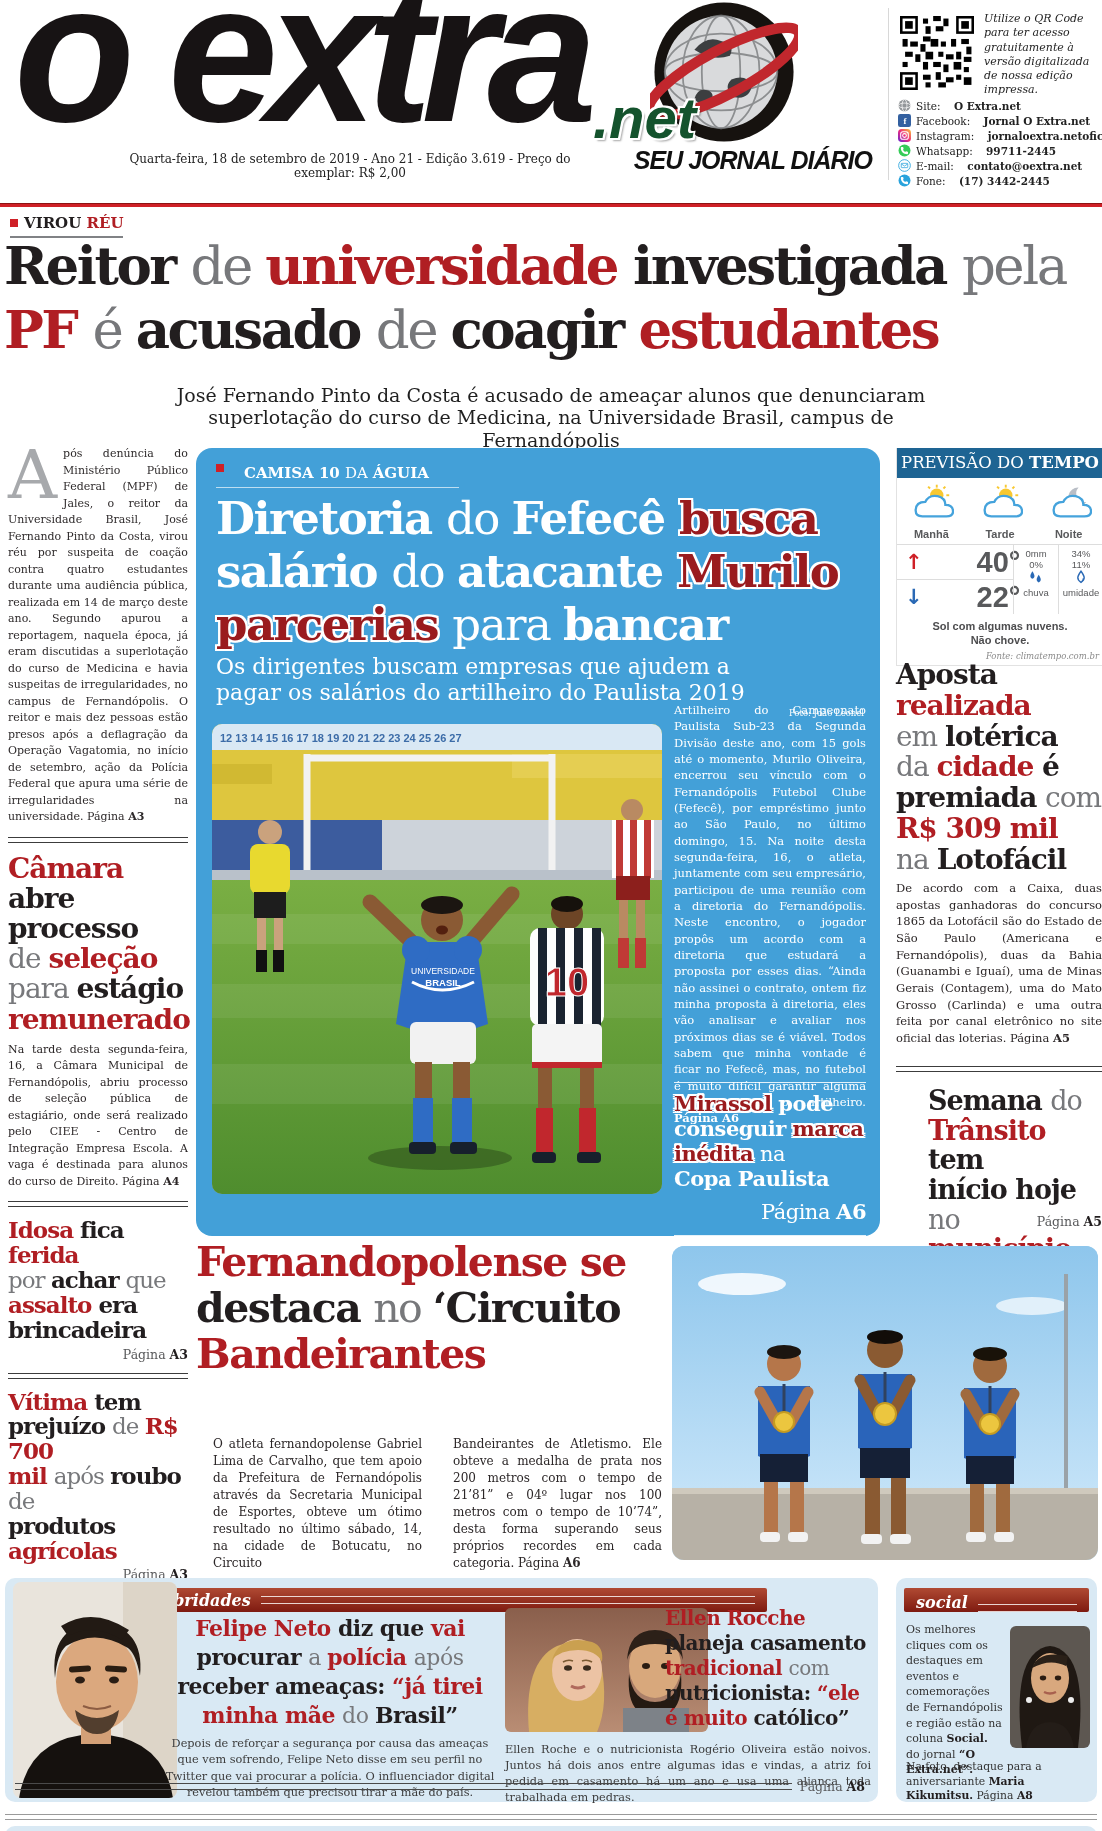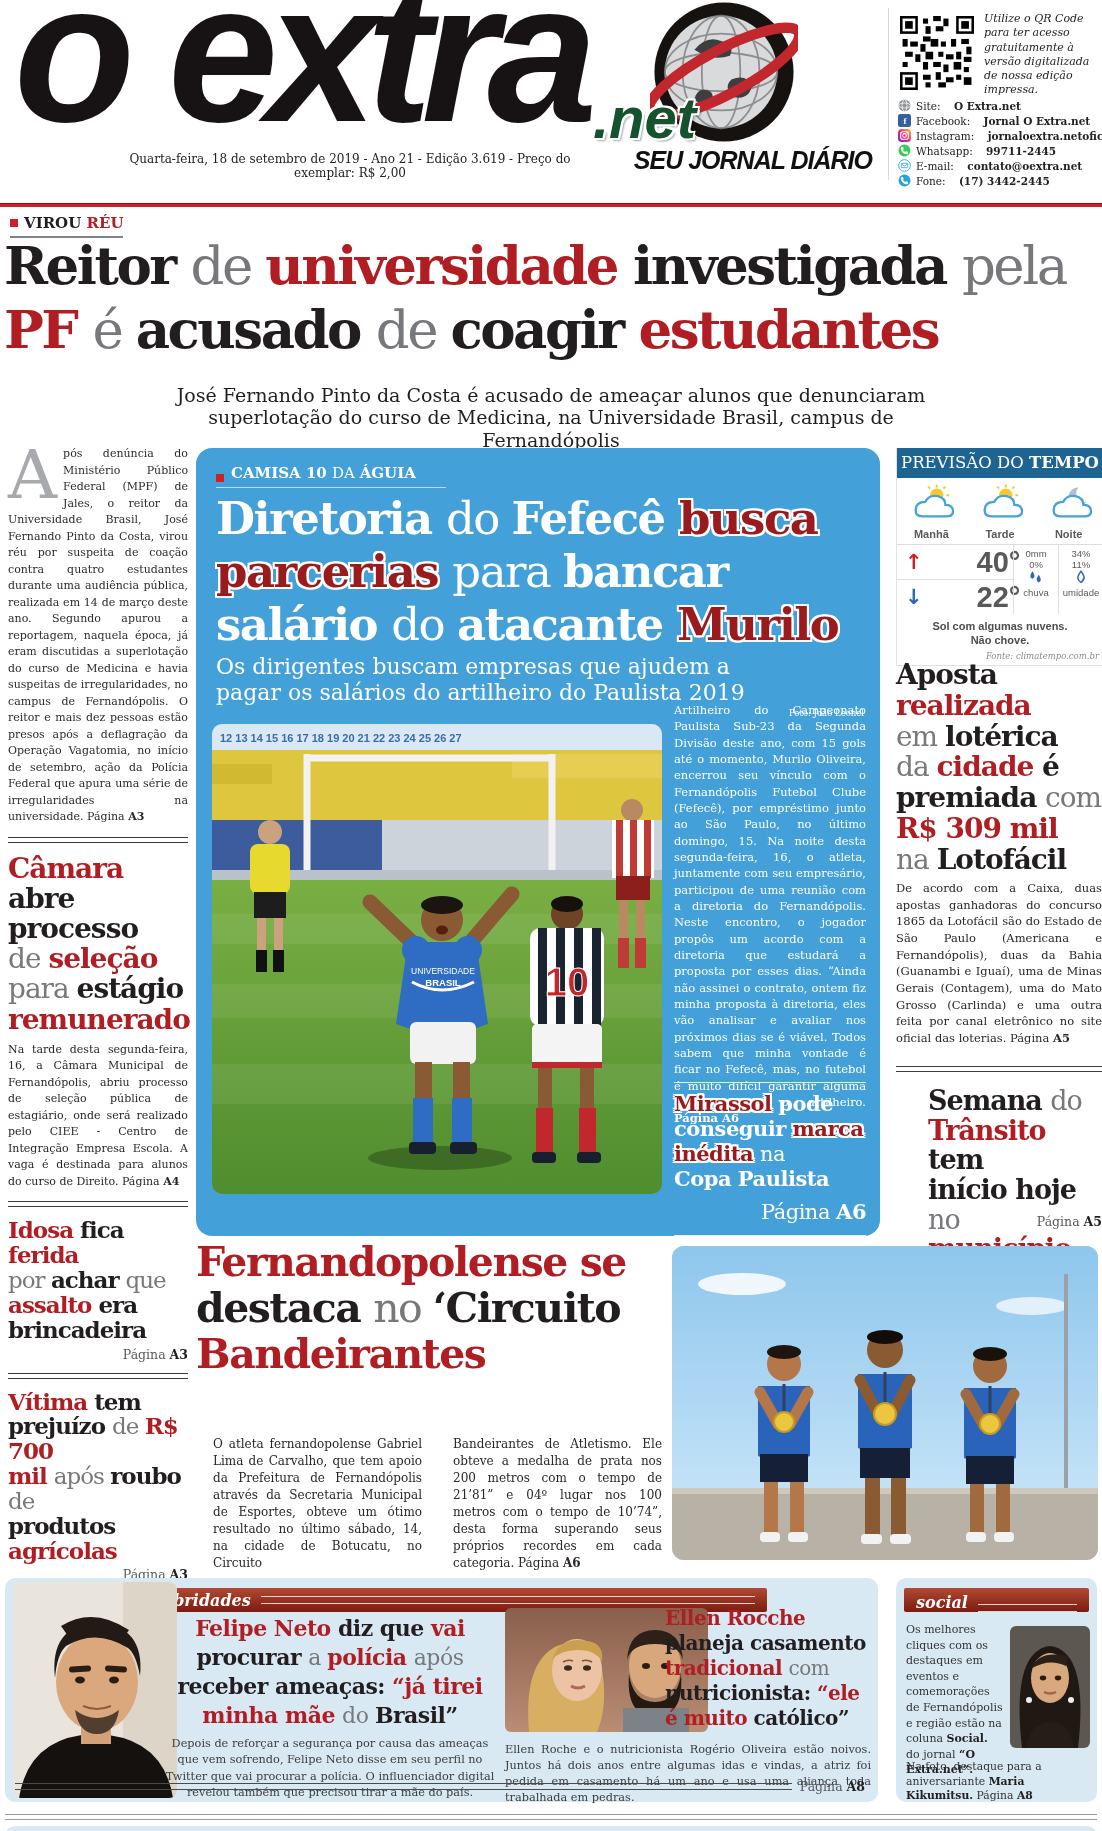--- a/index.html
+++ b/index.html
@@ -53,21 +53,21 @@
   .h-idosa div{font-size:23px;}
   .h-vitima div{font-size:23px;}
   .h-numero div{font-size:23.5px;}
   .item-body{margin-top:7px;font-size:11px;line-height:1.5;text-align:justify;}
   .pageline{margin-top:4px;text-align:right;font-size:12.5px;color:#58595b;}
   .pageline b{color:#221e1f;}
   .pgl b{color:inherit;}
 
   
   .fef{left:196px;top:448px;width:684px;height:788px;background:#43a0d8;border-radius:16px;}
-  .fef-kicker{position:absolute;left:20px;top:16px;display:flex;align-items:flex-end;gap:7px;
+  .fef-kicker{position:absolute;left:20px;top:16px;display:flex;align-items:flex-start;gap:20px;
     font-size:15px;color:#fff;border-bottom:1px solid rgba(255,255,255,.65);padding-bottom:5px;padding-right:30px;}
   .fef-h{position:absolute;left:20px;top:44px;width:650px;}
   .fef-h div{font-size:45px;letter-spacing:-1.5px;line-height:1.18;white-space:nowrap;}
   .fef-deck{position:absolute;left:20px;top:206px;width:570px;font-size:22px;line-height:1.2;color:#fff;}
   .fef-credit{position:absolute;right:16px;top:260px;font-size:8.5px;color:#fff;}
   .fef-photo{position:absolute;left:16px;top:276px;width:450px;height:470px;border-radius:10px;overflow:hidden;background:#a3a3a3;}
   .fef-article{position:absolute;left:478px;top:254px;width:192px;color:#fff;font-size:11.5px;line-height:1.42;text-align:justify;}
   .fef-article .pgl{font-weight:bold;}
   .fef-m{position:absolute;left:478px;top:634px;width:192px;border-top:1px solid rgba(255,255,255,.85);
     border-bottom:1px solid rgba(255,255,255,.85);padding:9px 0 10px;}
@@ -324,22 +324,22 @@
     <div class="pageline"><span>Página</span> <b>A2</b></div>
   </div>
 
   <div class="abs fef">
     <div class="fef-kicker">
       <span class="ksq"></span>
       <span><span class="sg sg-w">CAMISA 10 </span><span class="sg sg-wl">DA </span><span class="sg sg-w">ÁGUIA</span></span>
     </div>
     <div class="fef-h">
         <div><span class="sg sg-w">Diretoria </span><span class="sg sg-wl">do </span><span class="sg sg-w">Fefecê </span><span class="sg sg-rw">busca</span></div>
+        <div><span class="sg sg-w">salário </span><span class="sg sg-wl">do </span><span class="sg sg-w">atacante </span><span class="sg sg-rw">Murilo</span></div>
         <div><span class="sg sg-rw">parcerias </span><span class="sg sg-wl">para </span><span class="sg sg-w">bancar</span></div>
-        <div><span class="sg sg-w">salário </span><span class="sg sg-wl">do </span><span class="sg sg-w">atacante </span><span class="sg sg-rw">Murilo</span></div>
       </div>
     <div class="fef-deck">Os dirigentes buscam empresas que ajudem a pagar os salários do artilheiro do Paulista 2019</div>
     <div class="fef-credit">Foto: João Leonel</div>
 
     <div class="fef-photo">
       <svg width="450" height="470" viewBox="0 0 450 470" preserveAspectRatio="none">
         <defs>
           <linearGradient id="fieldg" x1="0" y1="0" x2="0" y2="1">
             <stop offset="0" stop-color="#8fbf4e"></stop>
               <stop offset="1" stop-color="#4f8d2e"></stop>

